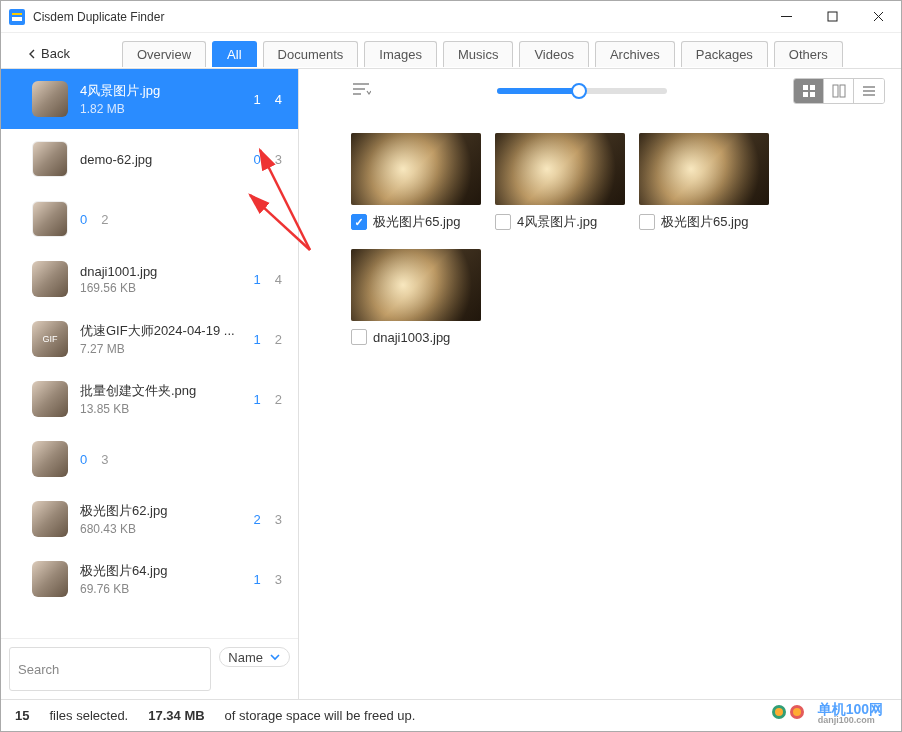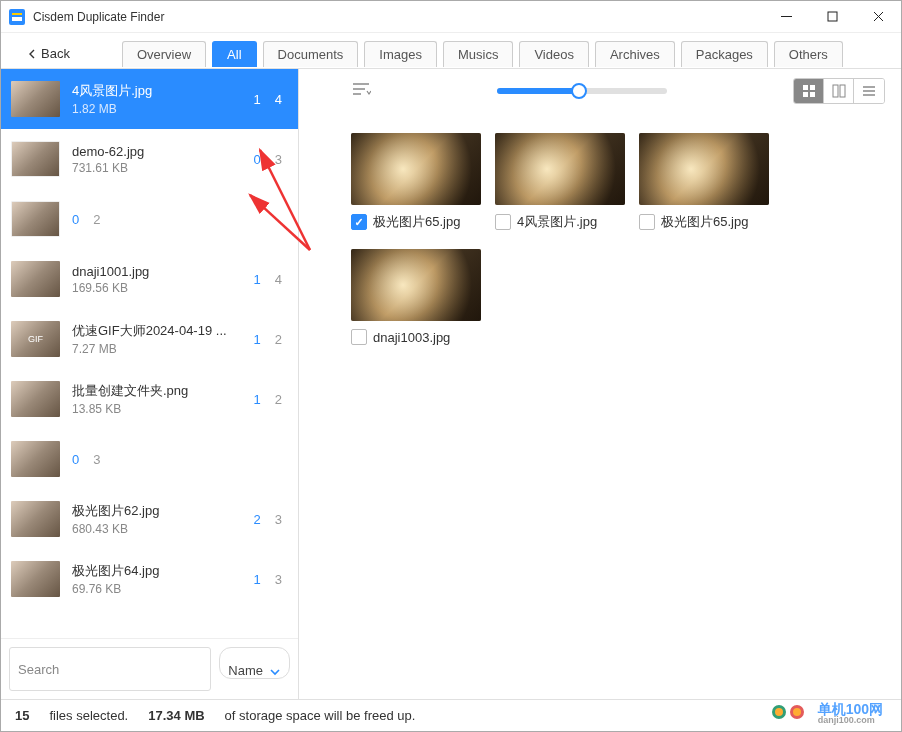--- a/index.html
+++ b/index.html
@@ -22,34 +22,34 @@
 
 .main { flex: 1; display: flex; min-height: 0; gap: 36px; }
 .sidebar { width: 298px; display: flex; flex-direction: column; border-right: 1px solid #e0e0e0; position: relative; }
 .list { flex: 1; overflow-y: auto; overflow-x: hidden; }
 .list::-webkit-scrollbar { width: 14px; }
 .list::-webkit-scrollbar-track { background: #f1f1f1; }
 .list::-webkit-scrollbar-thumb { background: #c1c1c1; border-radius: 2px; }
 
 .item { display: flex; align-items: center; padding: 8px 10px; height: 60px; cursor: pointer; }
 .item.selected { background: #2a8cff; color: #fff; }
-.item .thumb { width: 49px; height: 36px; background: linear-gradient(135deg,#dcb,#987,#654); border-radius: 1px; flex-shrink: 0; margin-right: 12px; display: flex; align-items: center; justify-content: center; font-size: 9px; color: #fff; overflow: hidden; }
+.item .thumb { width: 36px; height: 36px; background: linear-gradient(135deg,#dcb,#987,#654); border-radius: 6px; flex-shrink: 0; margin-right: 12px; display: flex; align-items: center; justify-content: center; font-size: 9px; color: #fff; overflow: hidden; margin-left: 21px; }
 .item .info { flex: 1; min-width: 0; }
 .item .name { font-size: 13px; color: #333; white-space: nowrap; overflow: hidden; text-overflow: ellipsis; }
 .item.selected .name { color: #fff; }
 .item .size { font-size: 12px; color: #888; margin-top: 2px; }
 .item.selected .size { color: #d8e8ff; }
 .item .counts { display: flex; gap: 14px; font-size: 13px; color: #999; margin-right: 6px; }
 .item.selected .counts { color: #fff; }
 .item .c1 { color: #2a8cff; }
 .item.selected .c1 { color: #fff; }
 
 .search-row { display: flex; padding: 8px; gap: 8px; border-top: 1px solid #eee; }
 .search { flex: 1; height: 44px; border: 1px solid #ddd; border-radius: 3px; padding: 0 8px; font-size: 13px; color: #888; display: flex; align-items: center; }
-.sortbtn { height: 32px; border: 1px solid #ddd; border-radius: 12px; padding: 0 8px; font-size: 13px; color: #444; display: flex; align-items: flex-end; gap: 6px; cursor: pointer; background: #fff; }
+.sortbtn { height: 20px; border: 1px solid #ddd; border-radius: 12px; padding: 0 8px; font-size: 13px; color: #444; display: flex; align-items: center; gap: 6px; cursor: pointer; background: #fff; }
 
 
 .content { flex: 1; display: flex; flex-direction: column; }
 .toolbar { height: 44px; display: flex; align-items: center; padding: 0 16px; gap: 12px; }
 .toolbar .sortico { color: #888; cursor: pointer; }
 .toolbar .slider-wrap { flex: 1; display: flex; justify-content: center; align-items: center; }
 .slider { width: 170px; height: 6px; background: #e0e0e0; border-radius: 3px; position: relative; }
 .slider .fill { position: absolute; left: 0; top: 0; bottom: 0; width: 48%; background: #2a8cff; border-radius: 3px; }
 .slider .handle { position: absolute; left: 48%; top: 50%; width: 16px; height: 16px; background: #fff; border: 2px solid #2a8cff; border-radius: 50%; transform: translate(-50%,-50%); }
 .viewbtns { display: flex; gap: 0; border: 1px solid #ccc; border-radius: 3px; overflow: hidden; }
@@ -133,21 +133,20 @@
     </div>
     <div class="counts">
       <span class="c1">1</span>
       <span class="c2">4</span>
     </div>
         </div>
         <div class="item">
           <div class="thumb th-white"></div>
     <div class="info">
       <div class="name">demo-62.jpg</div>
-      <div class="size">731.61 KB</div>
     </div>
     <div class="counts">
       <span class="c1">0</span>
       <span class="c2">3</span>
     </div>
         </div>
         <div class="item">
           <div class="thumb th-white"></div>
     <div class="counts">
       <span class="c1">0</span>

